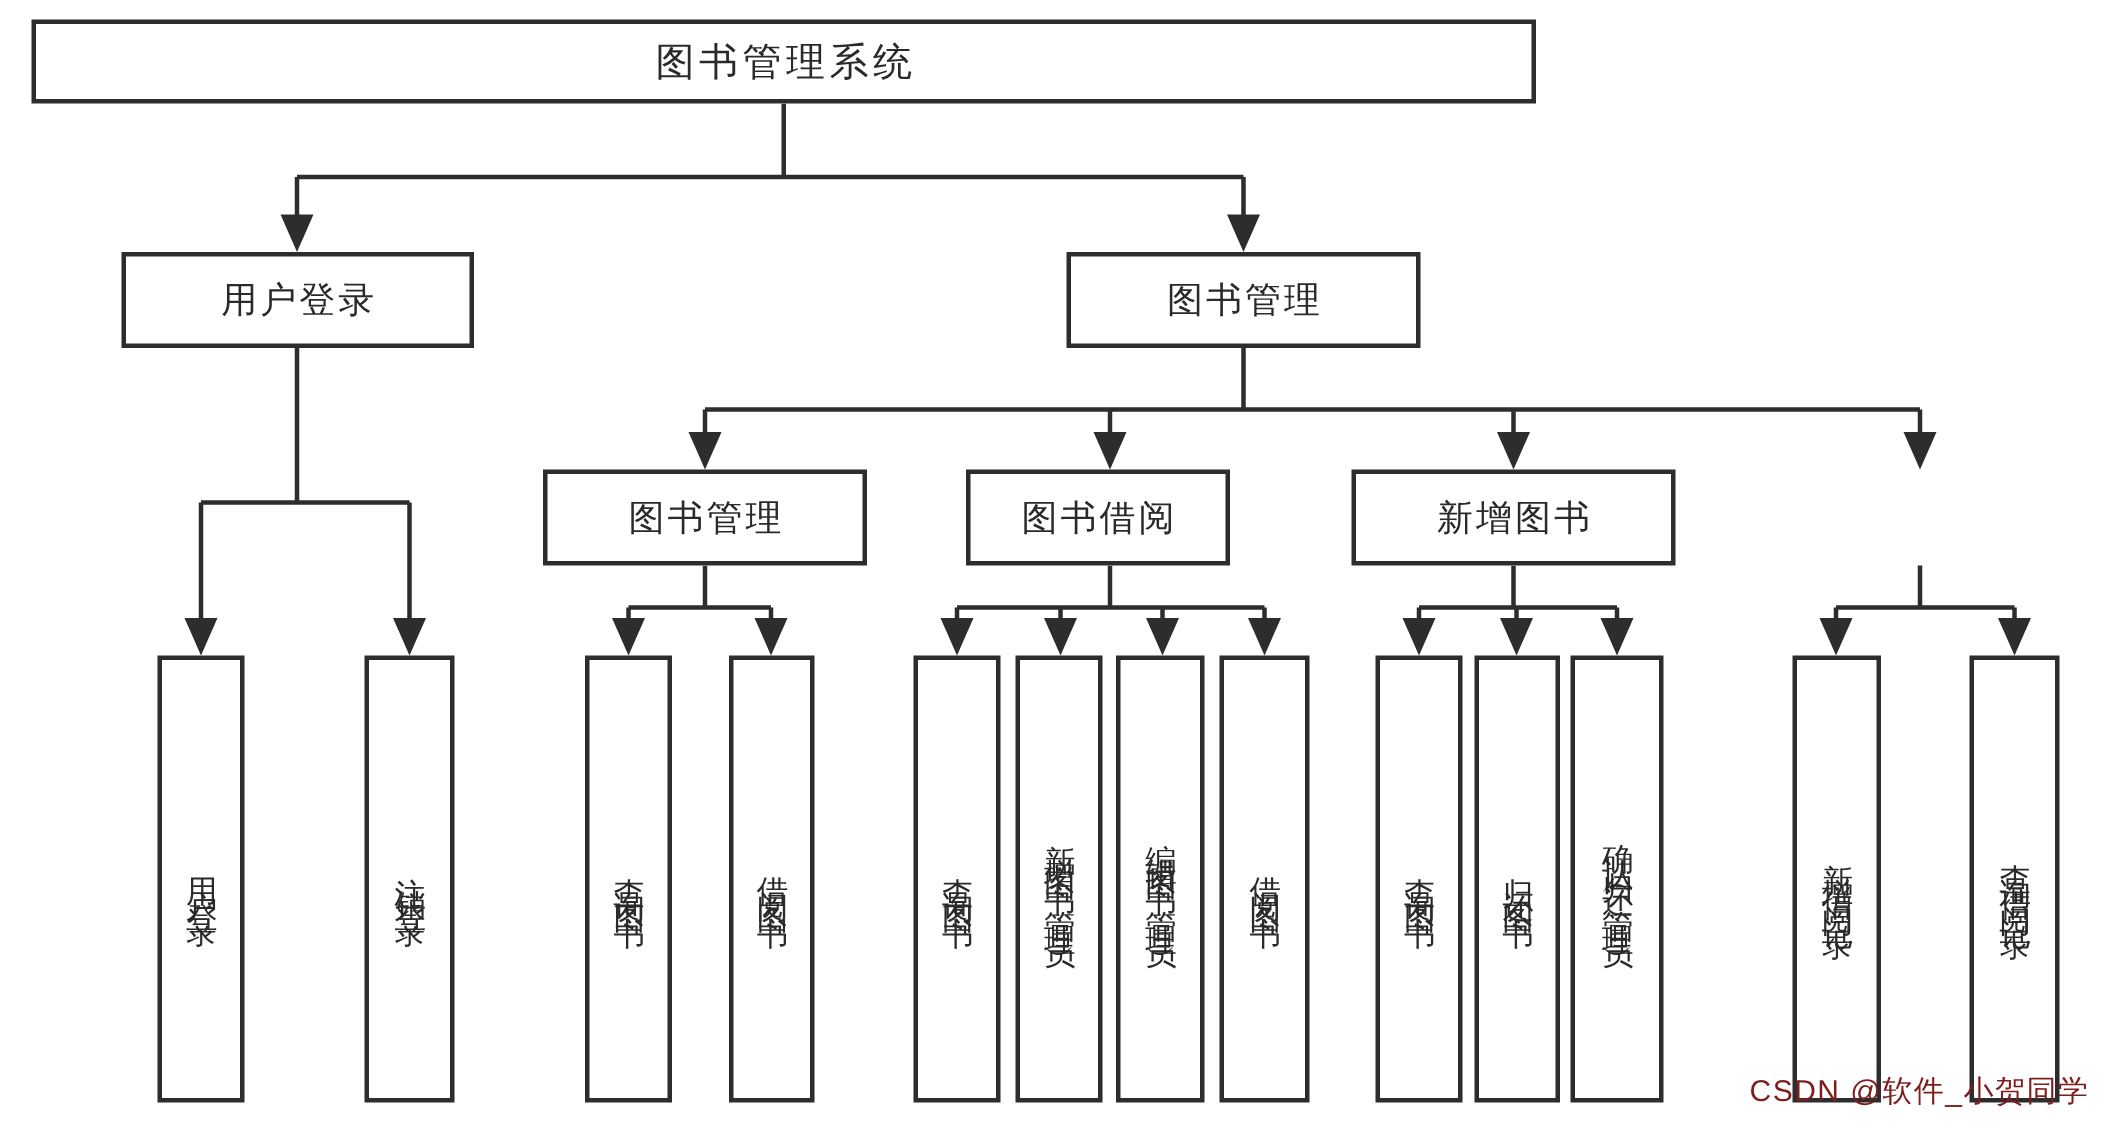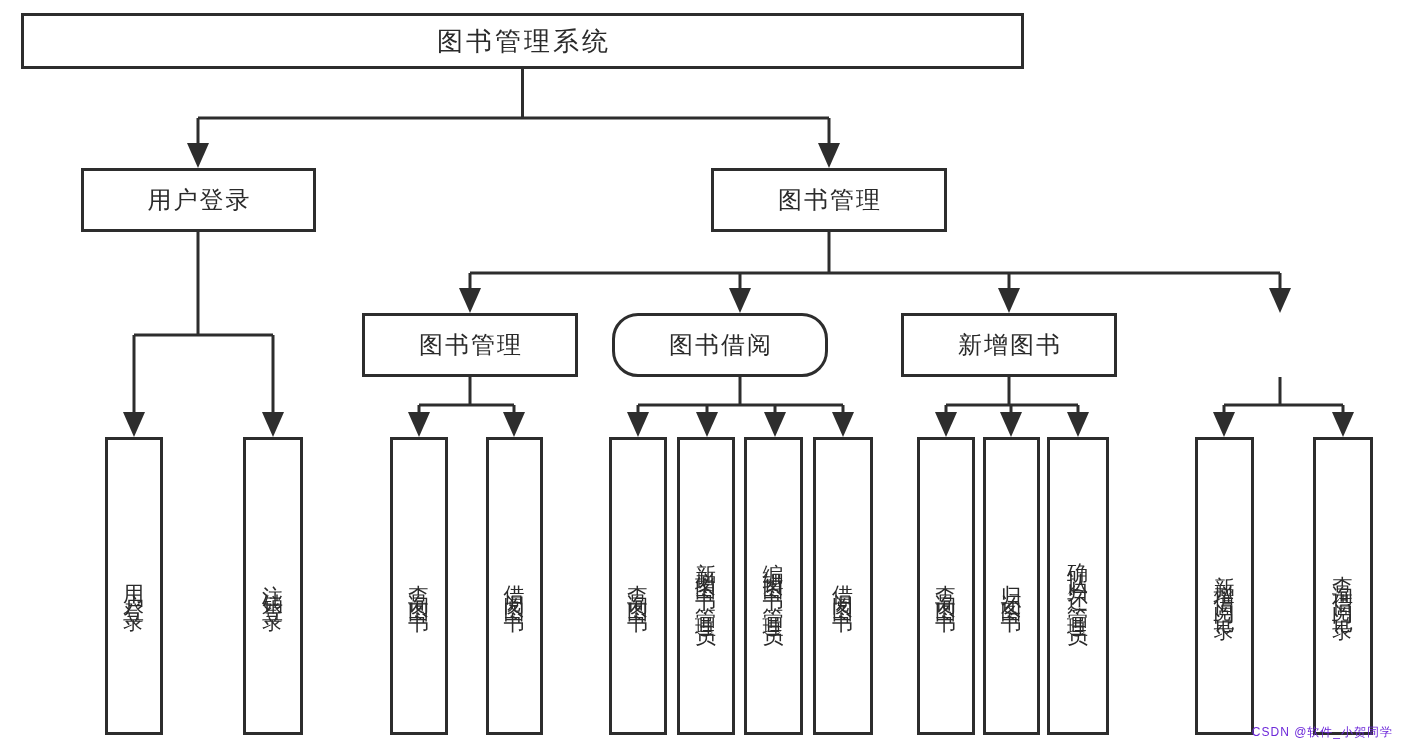--- a/index.html
+++ b/index.html
@@ -48,23 +48,23 @@
     text-orientation: mixed;
     font-size: 21px;
     letter-spacing: 9px;
     line-height: 1;
     white-space: nowrap;
   }
   .watermark {
     position: absolute;
     right: 12px;
     bottom: 6px;
-    font-size: 12px;
+    font-size: 20px;
     letter-spacing: 1px;
-    color: #6d28d9;
+    color: #7f1d1d;
     white-space: nowrap;
   }
 </style>
 </head>
 <body>
 
 <div class="canvas">
 
   <svg class="connectors" viewBox="0 0 1405 747" xmlns="http://www.w3.org/2000/svg" aria-hidden="true">
     <g stroke="#2d2d2d" stroke-width="3" fill="none">
@@ -142,21 +142,21 @@
   <div class="box" style="left:81px; top:168px; width:235px; height:64px;">
     <span class="h-label">用户登录</span>
   </div>
   <div class="box" style="left:711px; top:168px; width:236px; height:64px;">
     <span class="h-label">图书管理</span>
   </div>
 
   <div class="box" style="left:362px; top:313px; width:216px; height:64px;">
     <span class="h-label">图书管理</span>
   </div>
-  <div class="box" style="left:612px; top:313px; width:216px; height:64px;border-radius:26px;">
+  <div class="box" style="left:644px; top:313px; width:176px; height:64px;">
     <span class="h-label">图书借阅</span>
   </div>
   <div class="box" style="left:901px; top:313px; width:216px; height:64px;">
     <span class="h-label">新增图书</span>
   </div>
 
   <div class="box leaf" style="left:105px; top:437px; width:58px; height:298px;">
     <span class="v-label">用户登录</span>
   </div>
   <div class="box leaf" style="left:243px; top:437px; width:60px; height:298px;">

